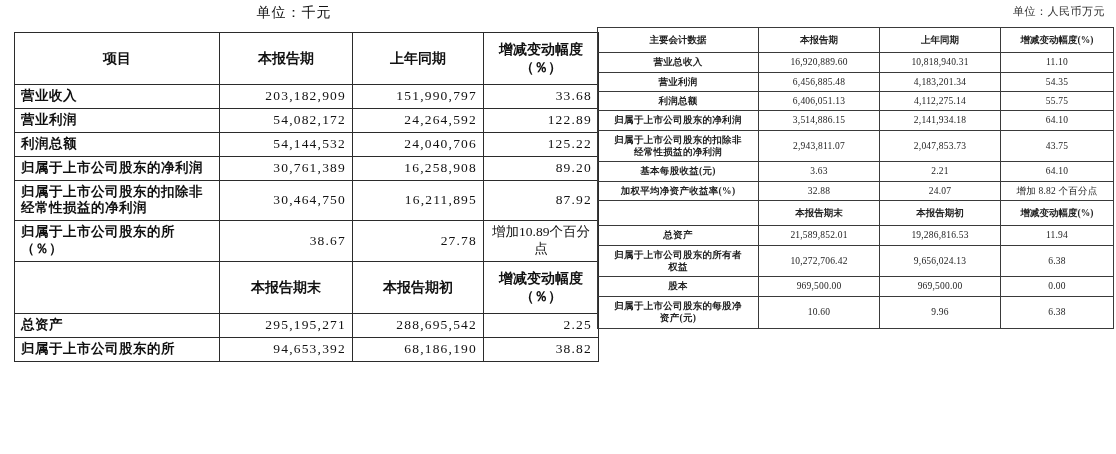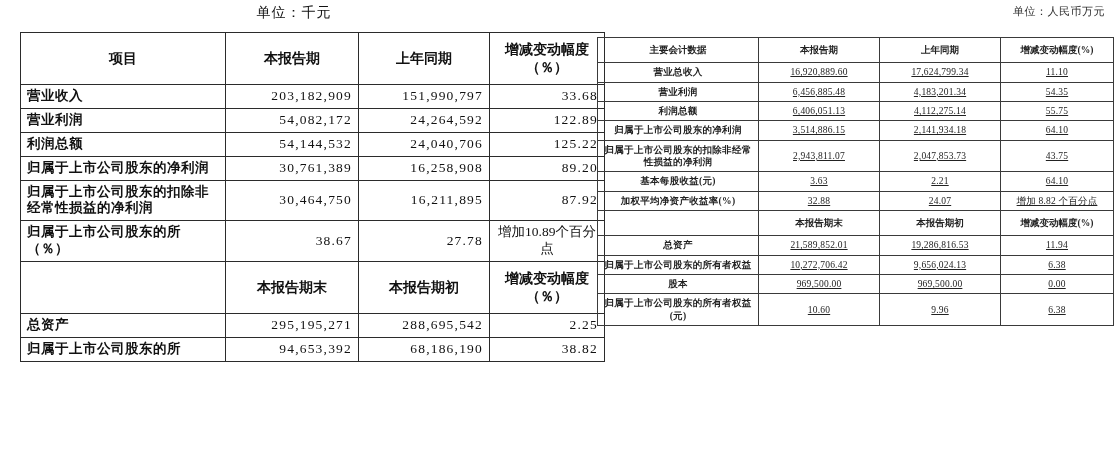--- a/index.html
+++ b/index.html
@@ -34,21 +34,20 @@
     letter-spacing: 1px;
     margin-bottom: 10px;
     font-family: "Liberation Serif", serif;
     color: #111;
   }
   table.t-left {
     border-collapse: collapse;
     width: 548px;
     table-layout: fixed;
     font-size: 13.5px;
-    margin-left: 6px;
   }
   table.t-left td, table.t-left th {
     border: 1px solid #2b2b2b;
     padding: 3px 6px;
     vertical-align: middle;
     line-height: 1.25;
   }
   table.t-left th {
     font-weight: bold;
     text-align: center;
@@ -75,52 +74,51 @@
   
   .right-block {
     position: absolute;
     left: 597px;
     top: 4px;
     width: 508px;
   }
   .unit-right {
     text-align: right;
     font-size: 11px;
-    margin-bottom: 18px;
+    margin-bottom: 8px;
     letter-spacing: 0.5px;
     color: #2d2d2d;
     filter: blur(0.25px);
   }
   table.t-right {
     border-collapse: collapse;
     width: 506px;
     table-layout: fixed;
     font-size: 9.5px;
     color: #222;
     filter: blur(0.35px);
   }
   table.t-right td, table.t-right th {
     border: 1px solid #3a3a3a;
-    padding: 3px 4px;
+    padding: 3px 14px;
     text-align: center;
     vertical-align: middle;
     line-height: 1.3;
   }
   table.t-right th {
     font-weight: bold;
     font-size: 9.5px;
     padding: 6px 1px;
   }
   .r-label {
     font-weight: bold;
     letter-spacing: 0.3px;
   }
   .r-num {
     letter-spacing: 0.2px;
-    text-decoration: underline;
   }
   .nowrap { white-space: nowrap; }
 </style>
 </head>
 <body>
 
 <div class="page">
 
   <div class="left-block">
     <div class="unit-left">单位：千元</div>
@@ -200,21 +198,21 @@
         <tr>
           <th style="width:158px">主要会计数据</th>
           <th style="width:118px">本报告期</th>
           <th style="width:118px">上年同期</th>
           <th style="width:110px">增减变动幅度(%)</th>
         </tr>
 
         <tr>
           <td class="r-label">营业总收入</td>
           <td class="r-num">16,920,889.60</td>
-          <td class="r-num">17,624,799.34</td>
+          <td class="r-num">10,818,940.31</td>
           <td class="r-num">11.10</td>
         </tr>
         <tr>
           <td class="r-label">营业利润</td>
           <td class="r-num">6,456,885.48</td>
           <td class="r-num">4,183,201.34</td>
           <td class="r-num">54.35</td>
         </tr>
         <tr>
           <td class="r-label">利润总额</td>
@@ -266,21 +264,21 @@
           <td class="r-num">9,656,024.13</td>
           <td class="r-num">6.38</td>
         </tr>
         <tr>
           <td class="r-label">股本</td>
           <td class="r-num">969,500.00</td>
           <td class="r-num">969,500.00</td>
           <td class="r-num">0.00</td>
         </tr>
         <tr>
-          <td class="r-label">归属于上市公司股东的所有者权益(元)</td>
+          <td class="r-label">归属于上市公司股东的每股净资产(元)</td>
           <td class="r-num">10.60</td>
           <td class="r-num">9.96</td>
           <td class="r-num">6.38</td>
         </tr>
       </tbody>
     </table>
   </div>
 
 </div>
 

